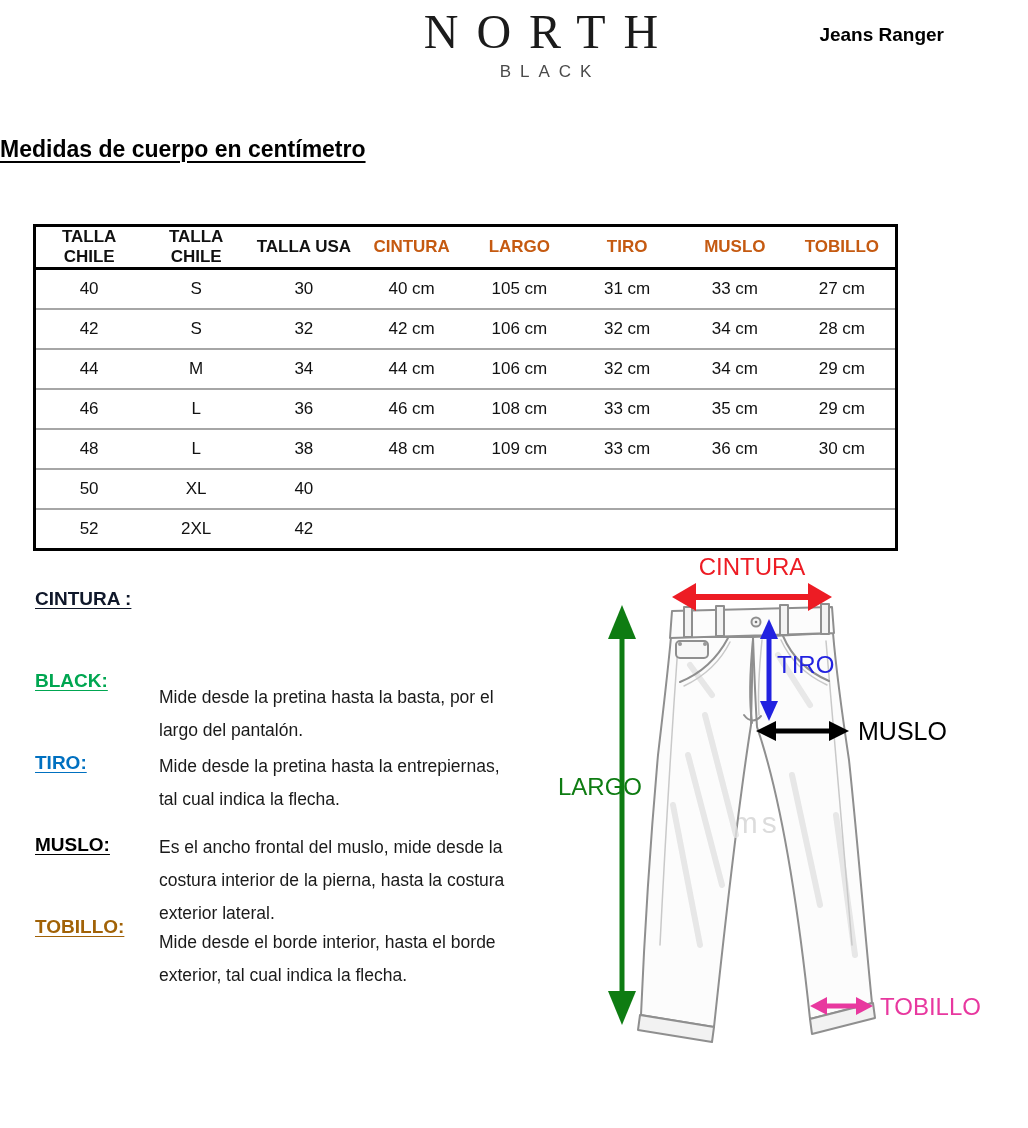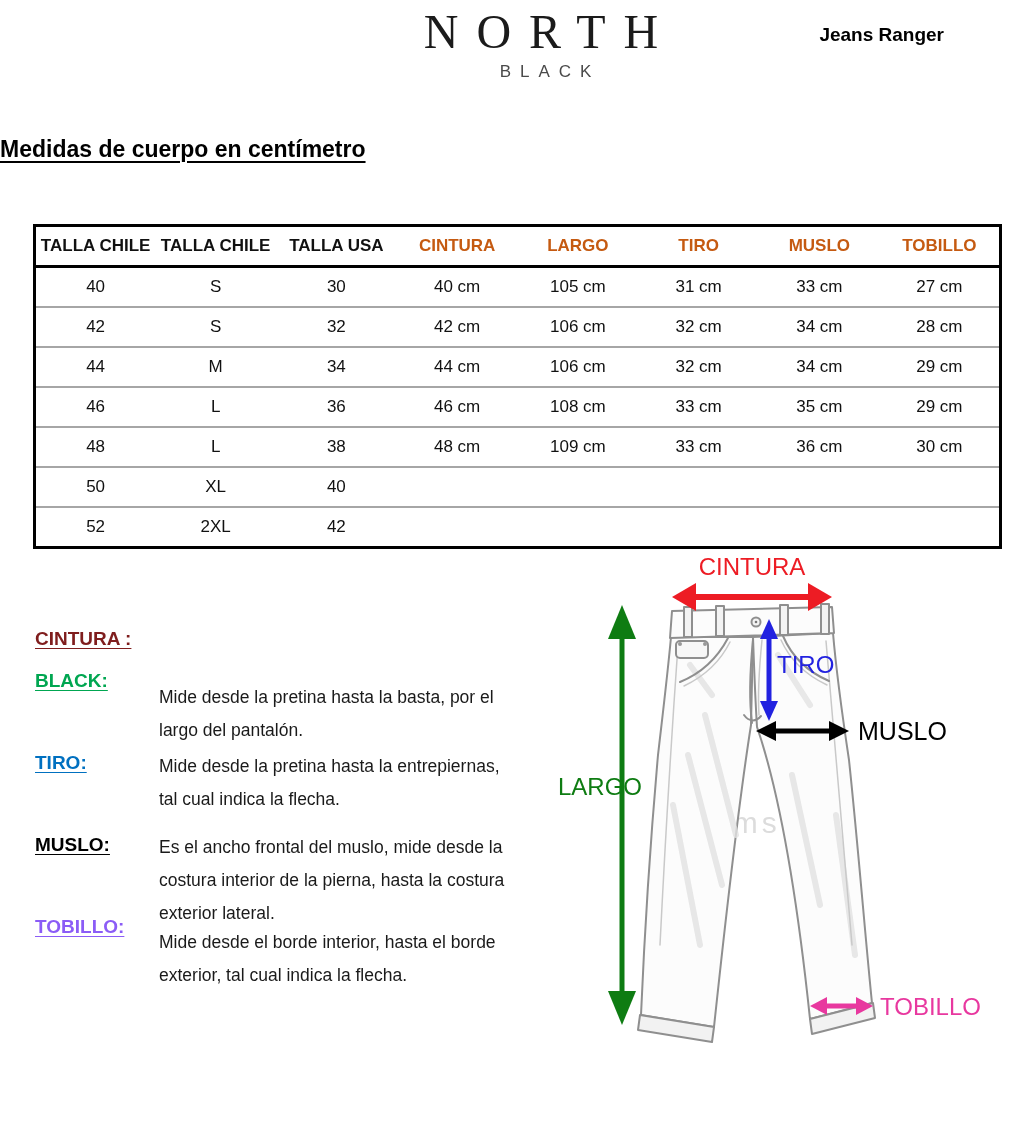--- a/index.html
+++ b/index.html
@@ -12,35 +12,35 @@
               letter-spacing:18px;color:#1b1b1b;line-height:52px;}
   .brand-sub{font-size:17px;letter-spacing:9px;color:#4a4a4a;margin-top:4px;}
   .product-name{position:absolute;right:84px;top:24px;font-size:19px;font-weight:bold;color:#000;}
 
   
   .doc-title{position:absolute;left:0;top:136px;width:100%;text-align:left;}
   .doc-title span{font-size:23px;font-weight:bold;text-decoration:underline;
                   text-decoration-thickness:2px;text-underline-offset:4px;color:#000;}
 
   
-  table.size-table{position:absolute;left:33px;top:224px;width:969px;
+  table.size-table{position:absolute;left:33px;top:224px;width:865px;
                    border-collapse:collapse;border:3px solid #000;table-layout:fixed;}
   table.size-table th{height:38px;font-size:17px;font-weight:bold;text-align:center;
                       vertical-align:middle;border-bottom:3px solid #000;padding:0;}
   table.size-table td{height:38px;font-size:17px;text-align:center;vertical-align:middle;padding:0;}
   table.size-table tbody tr + tr td{border-top:2px solid #a6a6a6;}
   th.col-orange{color:#C55A11;}
 
   
   .def-label{position:absolute;left:35px;width:120px;font-size:19px;font-weight:bold;
              text-decoration:underline;text-underline-offset:3px;}
   .def-text{position:absolute;left:159px;width:400px;font-size:17.5px;color:#1a1a1a;}
   .def-text .line{height:33px;line-height:33px;white-space:nowrap;}
-  .c-red{color:#7f1d1d;margin-top:40px;}.c-green{color:#00A651;}.c-blue{color:#0070C0;}
-  .c-black{color:#000;}.c-magenta{color:#8b5cf6;}
+  .c-red{color:#0f172a;}.c-green{color:#00A651;}.c-blue{color:#0070C0;}
+  .c-black{color:#000;}.c-magenta{color:#a16207;}
 
   
   .diagram{position:absolute;left:540px;top:545px;width:480px;height:500px;}
   .svg-label{font-family:"Liberation Sans",sans-serif;font-weight:400;}
 </style>
 </head>
 <body>
 
 <div id="page">
 

